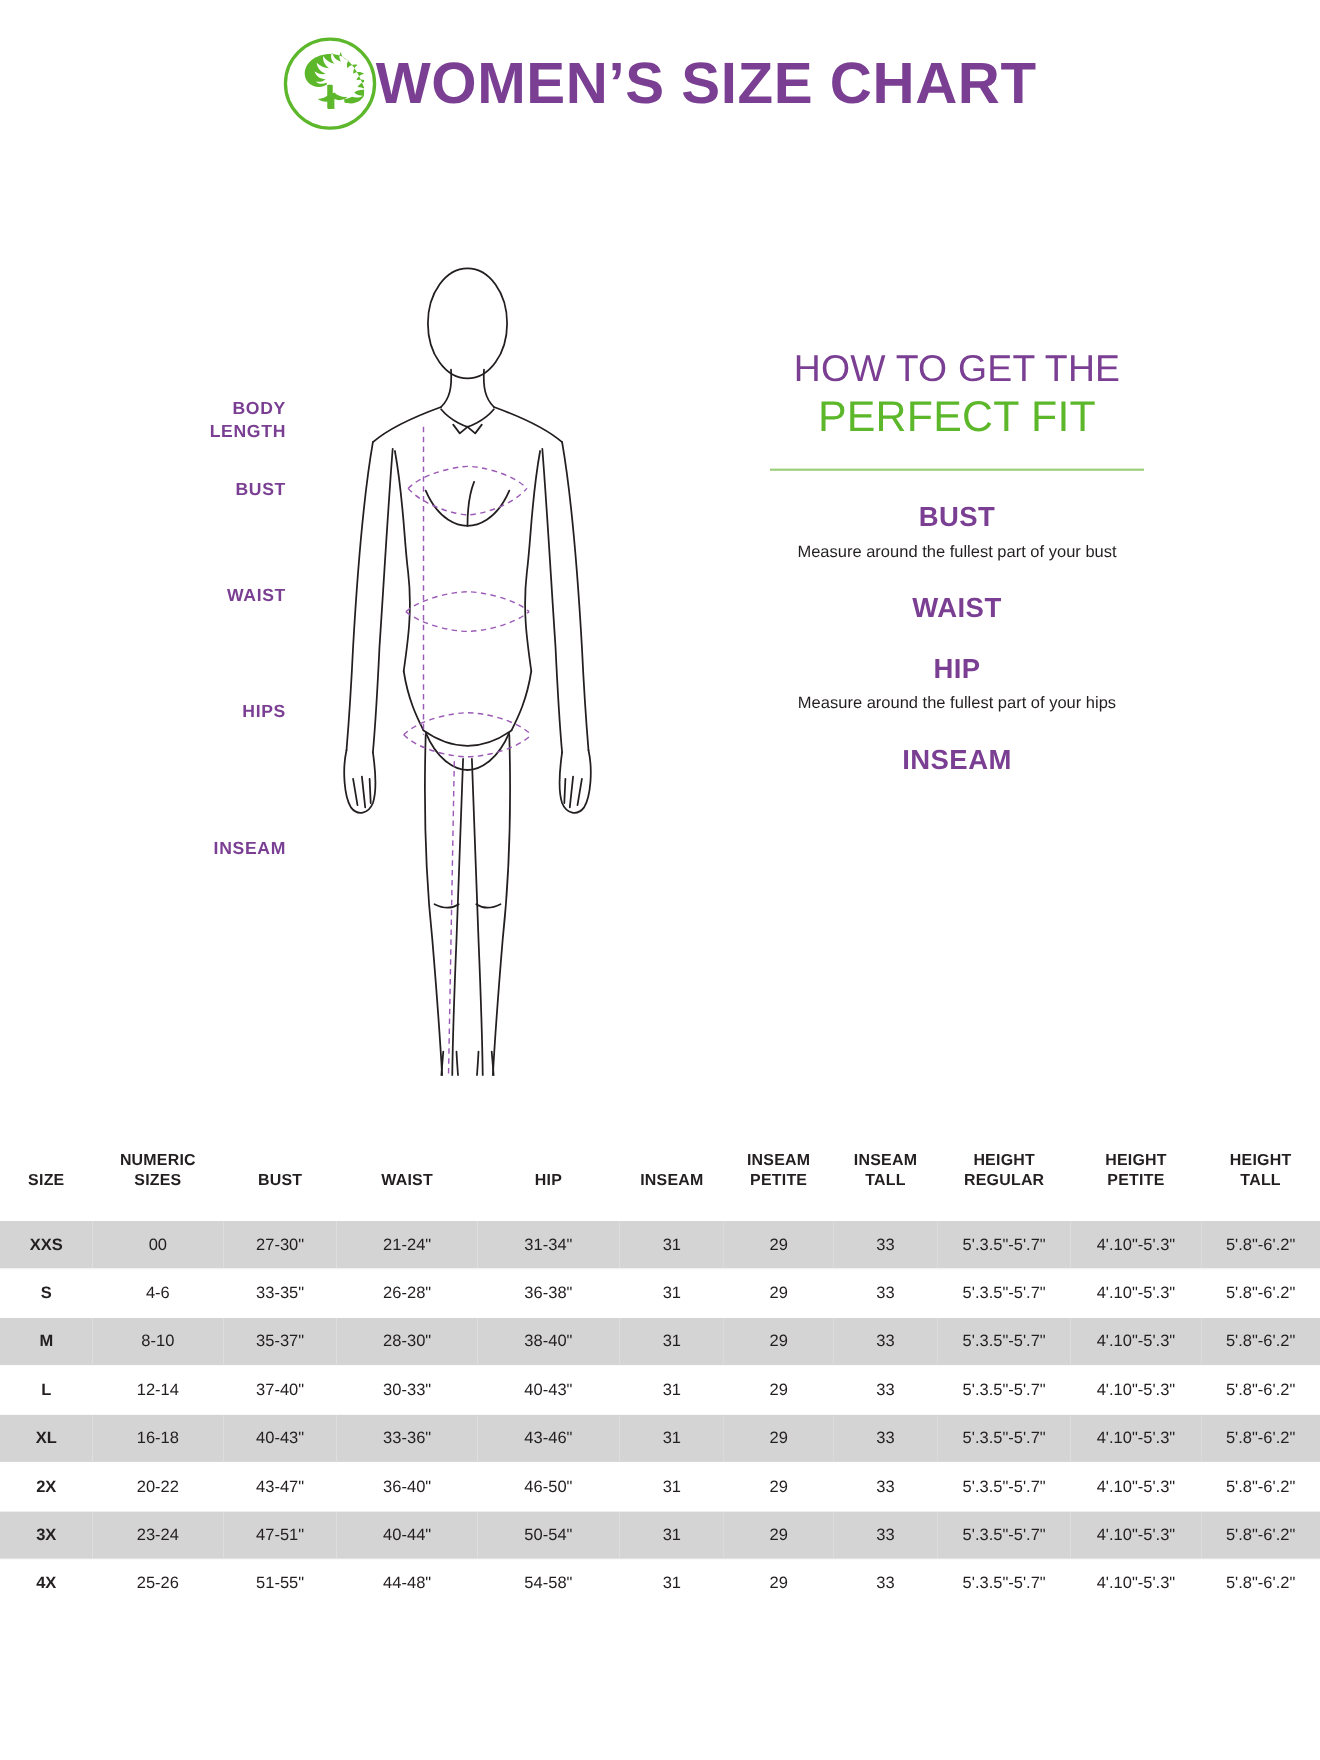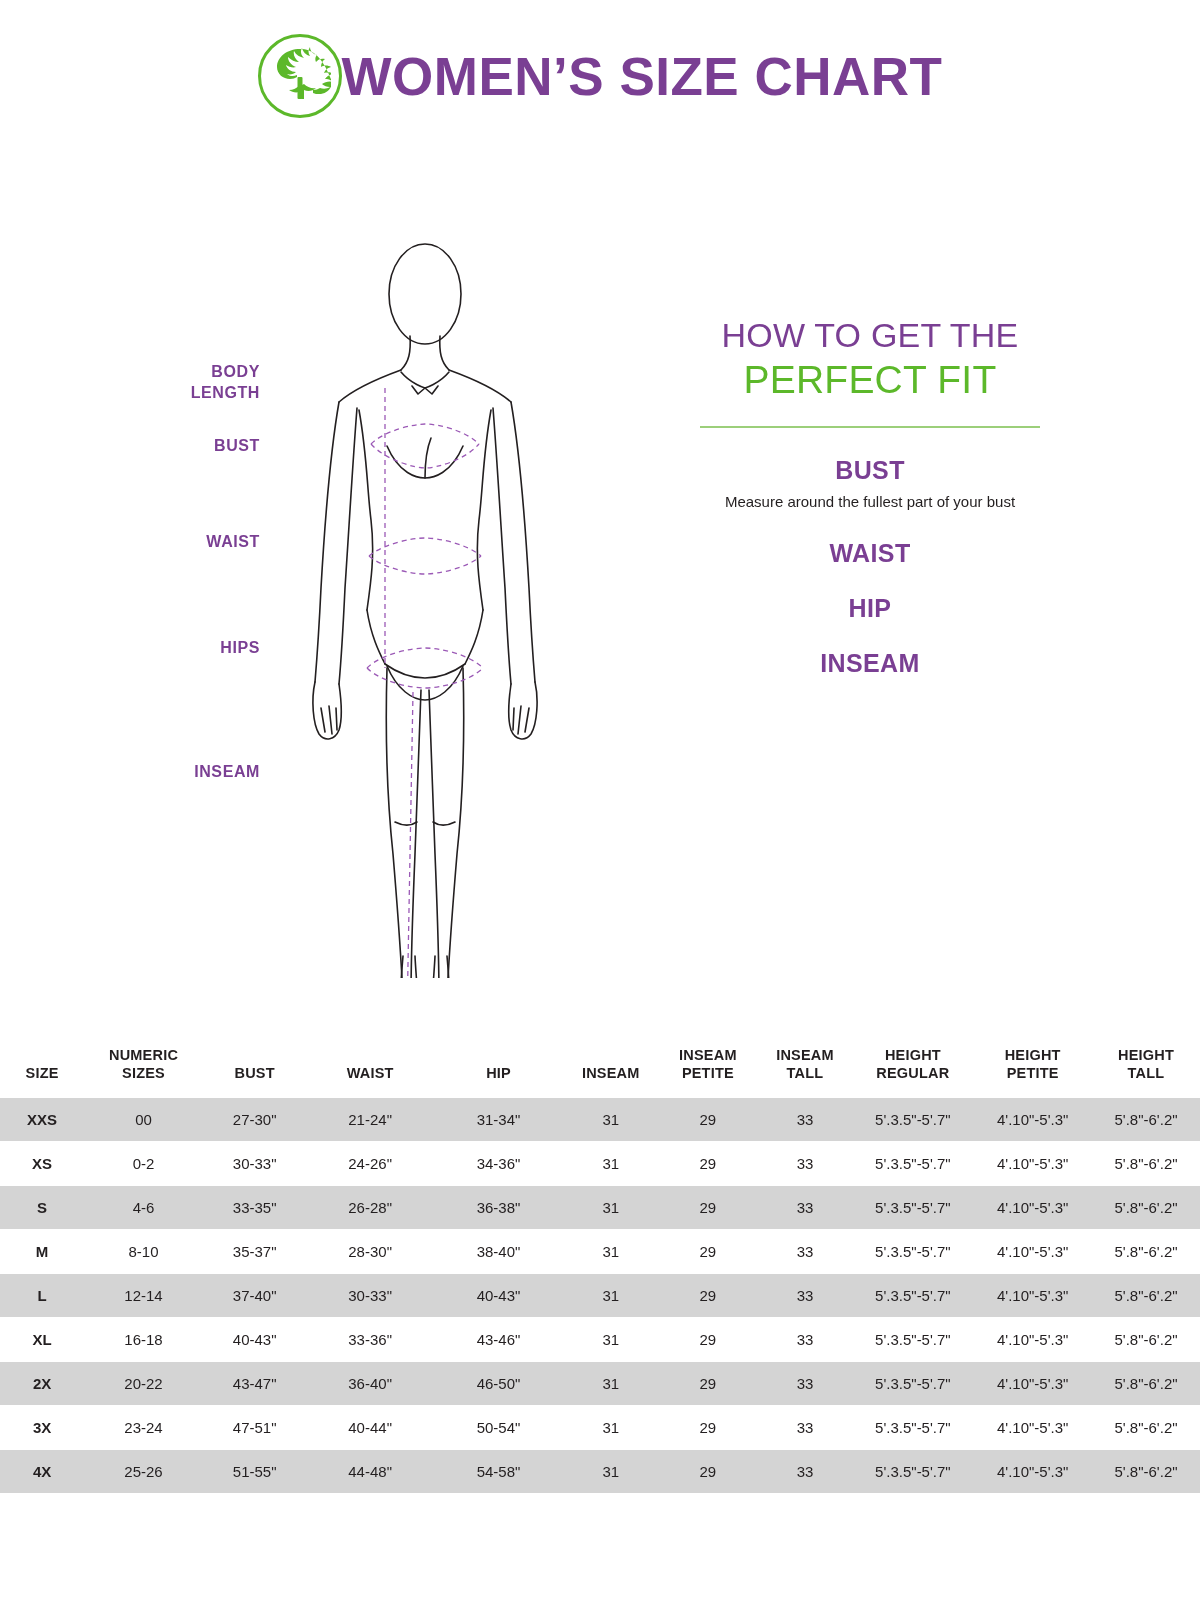--- a/index.html
+++ b/index.html
@@ -111,21 +111,21 @@
   }
   table {
     width: 1200px;
     border-collapse: collapse;
     table-layout: fixed;
   }
   th {
     font-size: 14.5px;
     font-weight: bold;
     color: #231f20;
-    padding: 6px 2px 16px;
+    padding: 6px 2px 28px;
     text-align: center;
     vertical-align: bottom;
     line-height: 1.25;
     letter-spacing: 0.2px;
   }
   td {
     font-size: 15px;
     color: #231f20;
     text-align: center;
     padding: 13px 2px;
@@ -248,20 +248,21 @@
 
       <div class="block">
         <div class="bt">BUST</div>
         <div class="bd">Measure around the fullest part of your bust</div>
       </div>
       <div class="block">
         <div class="bt">WAIST</div>
       </div>
       <div class="block">
         <div class="bt">HIP</div>
+        <div class="bd">Measure around the fullest part of your hips</div>
       </div>
       <div class="block">
         <div class="bt">INSEAM</div>
       </div>
     </div>
   </div>
 
   <div class="table-wrap">
     <table>
       <colgroup>
@@ -300,33 +301,20 @@
             <td>21-24"</td>
             <td>31-34"</td>
             <td>31</td>
             <td>29</td>
             <td>33</td>
             <td>5'.3.5"-5'.7"</td>
             <td>4'.10"-5'.3"</td>
             <td>5'.8"-6'.2"</td>
           </tr>
           <tr>
-            <td class="size-cell">XS</td>
-            <td>0-2</td>
-            <td>30-33"</td>
-            <td>24-26"</td>
-            <td>34-36"</td>
-            <td>31</td>
-            <td>29</td>
-            <td>33</td>
-            <td>5'.3.5"-5'.7"</td>
-            <td>4'.10"-5'.3"</td>
-            <td>5'.8"-6'.2"</td>
-          </tr>
-          <tr>
             <td class="size-cell">S</td>
             <td>4-6</td>
             <td>33-35"</td>
             <td>26-28"</td>
             <td>36-38"</td>
             <td>31</td>
             <td>29</td>
             <td>33</td>
             <td>5'.3.5"-5'.7"</td>
             <td>4'.10"-5'.3"</td>

